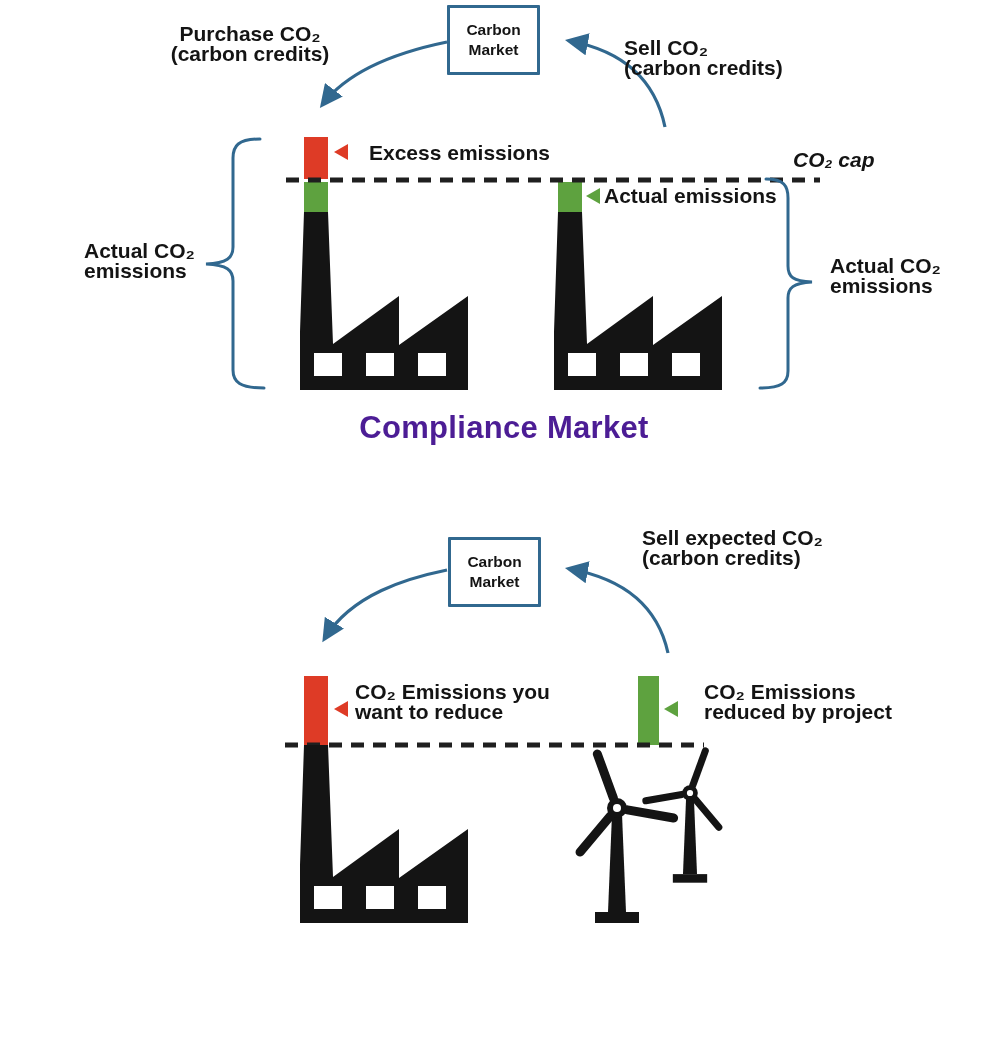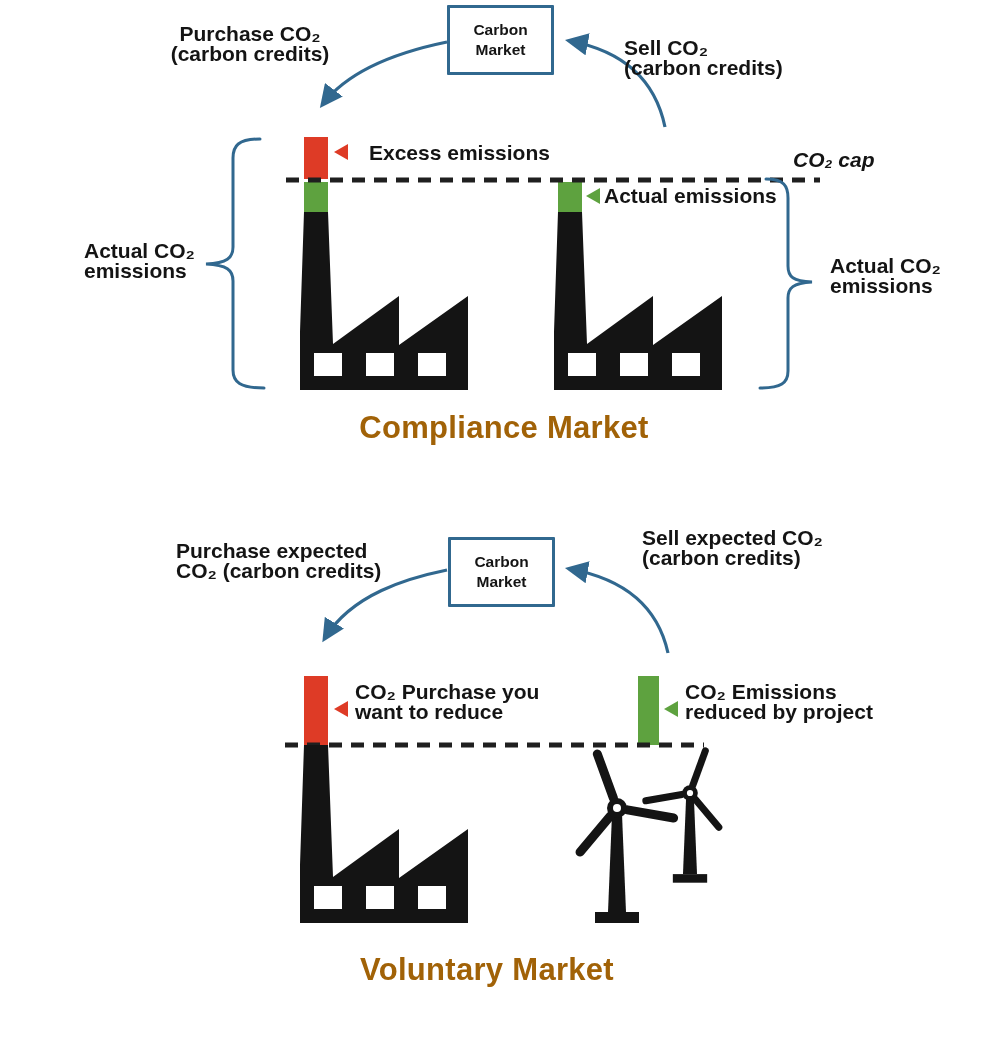--- a/index.html
+++ b/index.html
@@ -10,28 +10,28 @@
     position:relative;width:991px;height:1041px;background:#ffffff;overflow:hidden;
     font-family:"Liberation Sans","DejaVu Sans",sans-serif;color:var(--ink);
   }
   .shape-layer{position:absolute;left:0;top:0;z-index:1;}
   .label{
     position:absolute;z-index:2;font-size:21px;line-height:20px;font-weight:600;
     white-space:pre-line;color:var(--ink);
   }
   .center{text-align:center;}
   .market-box{
-    position:absolute;z-index:2;width:107px;height:70px;box-sizing:border-box;
+    position:absolute;z-index:2;width:93px;height:70px;box-sizing:border-box;
     border:3.5px solid var(--blue);background:#ffffff;border-radius:1px;
     display:flex;align-items:center;justify-content:center;text-align:center;
     font-size:15.5px;line-height:20px;font-weight:600;white-space:pre-line;
   }
   .section-title{
     position:absolute;z-index:2;width:400px;text-align:center;
-    font-size:31px;font-weight:bold;letter-spacing:.3px;color:#a16207;white-space:pre;
+    font-size:31px;font-weight:bold;letter-spacing:.3px;color:#4c1d95;white-space:pre;
   }
   .arrow{stroke:var(--blue);stroke-width:3.2;fill:none;}
   .arrowhead{fill:var(--blue);}
   .brace{stroke:var(--blue);stroke-width:3;fill:none;stroke-linecap:round;}
   .capline{stroke:var(--dash);stroke-width:5;stroke-dasharray:13 9;fill:none;}
   .bar-red{fill:var(--red);}
   .bar-green{fill:var(--green);}
   .tri-red{fill:var(--red);}
   .tri-green{fill:var(--green);}
   .silhouette{fill:var(--ink);}
@@ -149,30 +149,27 @@
   <div class="label" style="left:793px;top:150px;font-style:italic;">CO₂ cap</div>
 
   <div class="label" style="left:84px;top:241px;">Actual CO₂
 emissions</div>
 
   <div class="label" style="left:830px;top:256px;">Actual CO₂
 emissions</div>
 
   <div class="section-title" style="left:304px;top:410px;">Compliance Market</div>
 
-  <div class="label" style="left:176px;top:541px;">Purchase expected
-CO₂ (carbon credits)</div>
 
   <div class="market-box" style="left:448px;top:537px;">Carbon
 Market</div>
 
   <div class="label" style="left:642px;top:528px;">Sell expected CO₂
 (carbon credits)</div>
 
-  <div class="label" style="left:355px;top:682px;">CO₂ Purchase you
+  <div class="label" style="left:355px;top:682px;">CO₂ Emissions you
 want to reduce</div>
 
-  <div class="label" style="left:685px;top:682px;">CO₂ Emissions
+  <div class="label" style="left:704px;top:682px;">CO₂ Emissions
 reduced by project</div>
 
-  <div class="section-title" style="left:287px;top:952px;">Voluntary Market</div>
 
 </div>
 
 </body></html>

